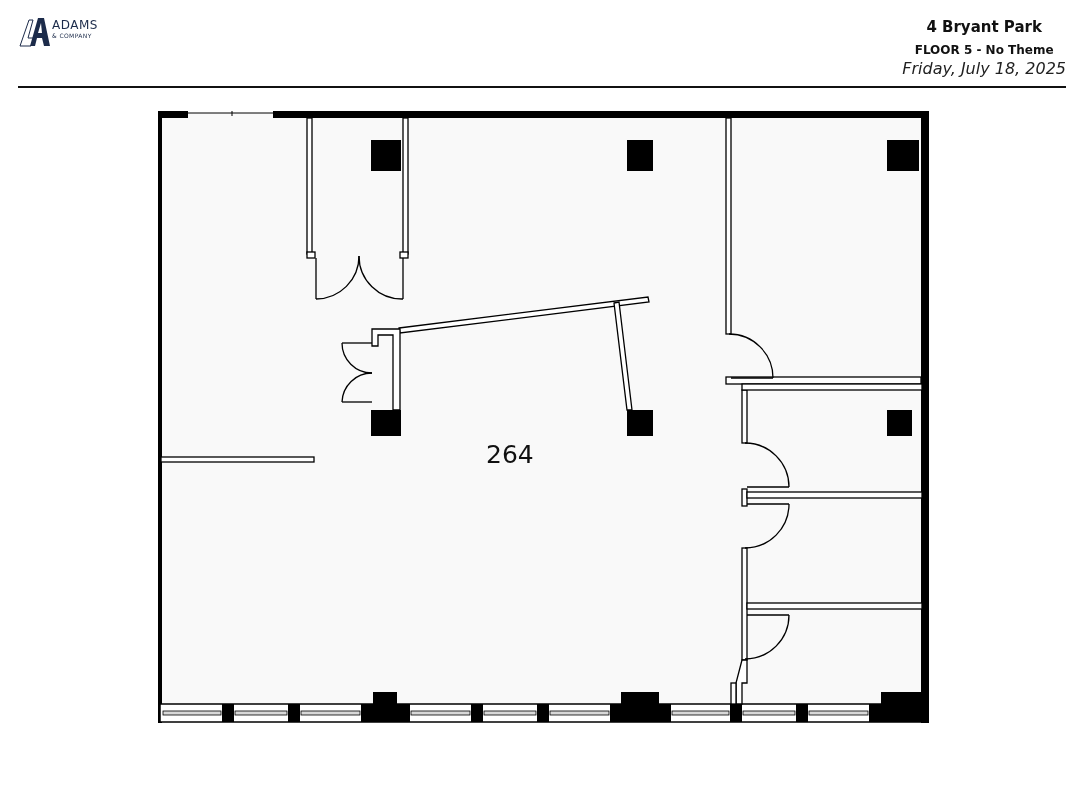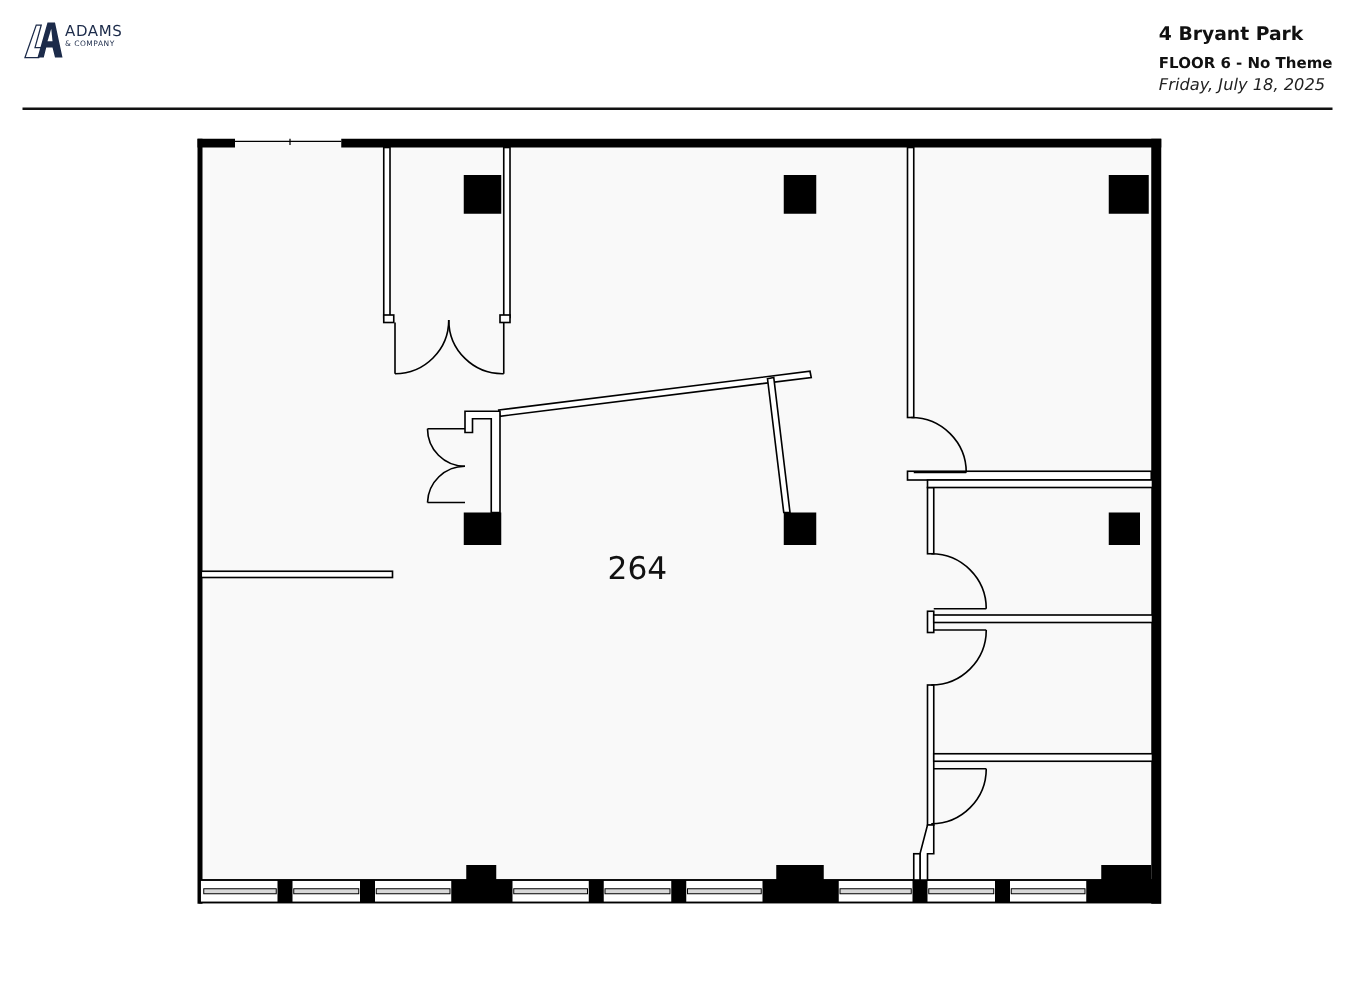--- a/index.html
+++ b/index.html
@@ -1,44 +1,44 @@
 <!DOCTYPE html>
 <html><head>
 <meta charset="utf-8">
 <style>
   html, body { margin:0; padding:0; background:#ffffff; }
   body { width:1080px; height:791px; position:relative; overflow:hidden; font-family:"DejaVu Sans", sans-serif; }
   .logo { position:absolute; left:16px; top:14px; width:100px; height:38px; }
   .logo-mark { position:absolute; left:0; top:0; }
   .logo-name { position:absolute; left:36px; top:4px; font-family:"DejaVu Sans", sans-serif; font-size:12px; letter-spacing:0.5px; color:#1c2b4a; font-weight:normal; }
   .logo-sub { position:absolute; left:36px; top:18px; font-family:"DejaVu Sans", sans-serif; font-size:6px; color:#1c2b4a; letter-spacing:0.4px; }
-  .header-right { position:absolute; right:14px; top:17px; text-align:left; }
+  .header-right { position:absolute; right:14px; top:17px; text-align:center; }
   .bldg { font-family:"DejaVu Sans", sans-serif; font-weight:bold; font-size:15px; color:#111; line-height:20px; }
   .floor { font-family:"DejaVu Sans", sans-serif; font-weight:bold; font-size:12px; color:#111; margin-top:5px; line-height:16px; }
-  .date { font-family:"DejaVu Sans", sans-serif; font-style:italic; font-size:13px; color:#222; margin-top:3px; line-height:16px; }
+  .date { font-family:"DejaVu Sans", sans-serif; font-style:italic; font-size:16px; color:#222; margin-top:3px; line-height:16px; }
   .rule { position:absolute; left:18px; top:86px; width:1048px; height:1.5px; background:#111; }
   .plan { position:absolute; left:0; top:0; }
   .room-label { position:absolute; left:486px; top:440px; font-family:"DejaVu Sans", sans-serif; font-size:25px; color:#111; }
 </style>
 </head>
 <body>
 
 <div class="logo">
   <svg class="logo-mark" width="36" height="36" viewBox="0 0 36 36">
     <polygon points="4,32 13,6 17,6 12,24 18,24 15,32" fill="#ffffff" stroke="#1c2b4a" stroke-width="1"></polygon>
     <polygon points="14,32 22,4 28,4 34,32 28,32 26,24 21,24 19,32" fill="#1c2b4a"></polygon>
     <polygon points="22,19 25,9 26,19" fill="#ffffff"></polygon>
   </svg>
   <span class="logo-name">ADAMS</span>
   <span class="logo-sub">&amp; COMPANY</span>
 </div>
 
 <div class="header-right">
   <div class="bldg">4 Bryant Park</div>
-  <div class="floor">FLOOR 6 - No Theme</div>
+  <div class="floor">FLOOR 5 - No Theme</div>
   <div class="date">Friday, July 18, 2025</div>
 </div>
 
 <div class="rule"></div>
 
 <svg class="plan" width="1080" height="791" viewBox="0 0 1080 791">
 
   <rect x="160" y="113" width="768" height="608" fill="#f9f9f9"></rect>
 
   <g fill="#000">

